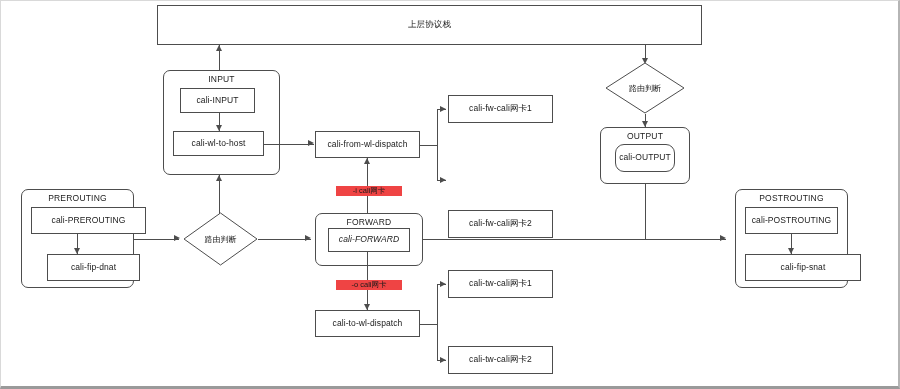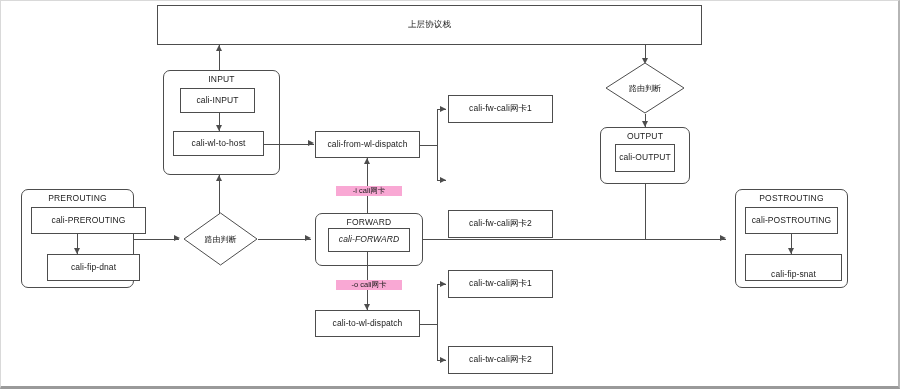--- a/index.html
+++ b/index.html
@@ -78,21 +78,21 @@
     position:absolute;
     width:0;height:0;
   }
   .arrow.up{border-left:3.5px solid transparent;border-right:3.5px solid transparent;border-bottom:6px solid #4d4d4d;}
   .arrow.down{border-left:3.5px solid transparent;border-right:3.5px solid transparent;border-top:6px solid #4d4d4d;}
   .arrow.right{border-top:3.5px solid transparent;border-bottom:3.5px solid transparent;border-left:6px solid #4d4d4d;}
   .edge-label{
     position:absolute;
     font-size:7.5px;
     color:#1a1a1a;
-    background:#f9a8d4;
+    background:#ef4444;
     padding:0 2px;
     white-space:nowrap;
     text-align:center;
   }
 </style>
 </head>
 <body>
 
 <div id="canvas">
 
@@ -155,21 +155,21 @@
     <span>cali-fw-cali网卡2</span>
   </div>
 
   <div class="vline" style="left:367px;top:158px;height:60px;"></div>
   <div class="arrow up" style="left:363.5px;top:158px;"></div>
   <div class="edge-label" style="left:336px;top:186px;width:62px;">-i cali网卡</div>
 
   <div class="group" style="left:600px;top:127px;width:90px;height:57px;">
     <div class="group-title">OUTPUT</div>
   </div>
-  <div class="node" style="left:615px;top:144px;width:60px;height:28px;">
+  <div class="node" style="left:615px;top:144px;width:60px;height:28px;border-radius:9px;">
     <span>cali-OUTPUT</span>
   </div>
 
   <div class="vline" style="left:645px;top:184px;height:55px;"></div>
 
   <div class="group" style="left:21px;top:189px;width:113px;height:99px;">
     <div class="group-title">PREROUTING</div>
   </div>
   <div class="node" style="left:31px;top:207px;width:115px;height:27px;">
     <span>cali-PREROUTING</span>
@@ -226,17 +226,17 @@
   </div>
 
   <div class="group" style="left:735px;top:189px;width:113px;height:99px;">
     <div class="group-title">POSTROUTING</div>
   </div>
   <div class="node" style="left:745px;top:207px;width:93px;height:27px;">
     <span>cali-POSTROUTING</span>
   </div>
   <div class="vline" style="left:791px;top:234px;height:20px;"></div>
   <div class="arrow down" style="left:787.5px;top:248px;"></div>
-  <div class="node" style="left:745px;top:254px;width:97px;height:27px;align-items:flex-end;">
+  <div class="node" style="left:745px;top:254px;width:116px;height:27px;">
     <span>cali-fip-snat</span>
   </div>
 
 </div>
 
 </body></html>

